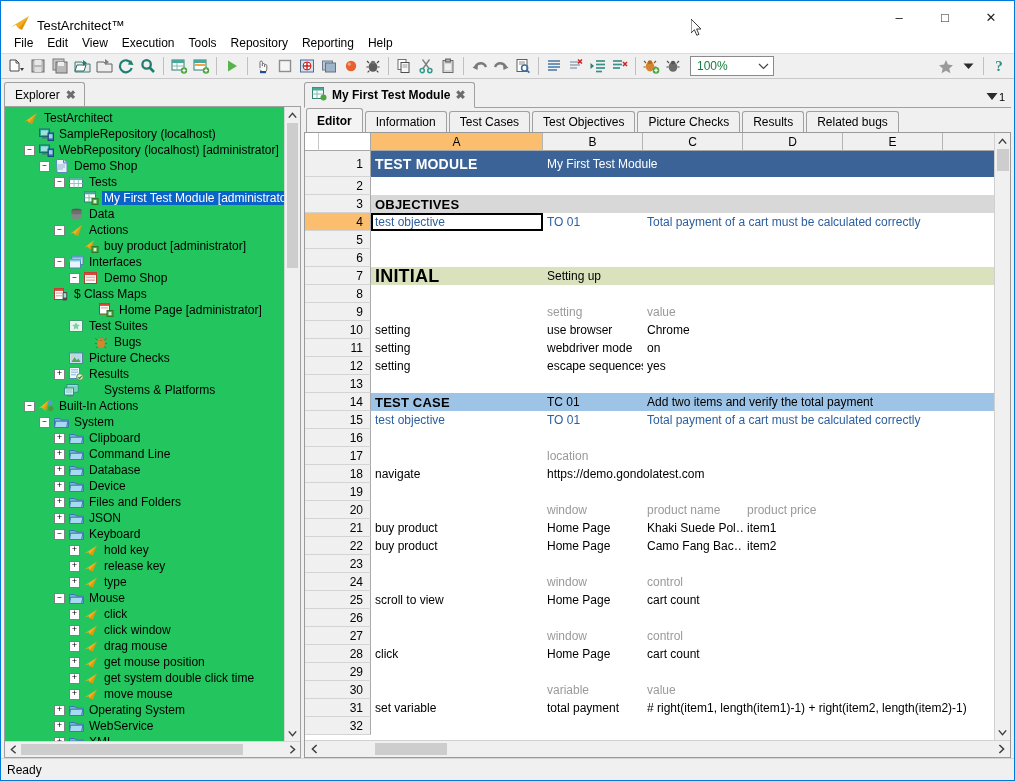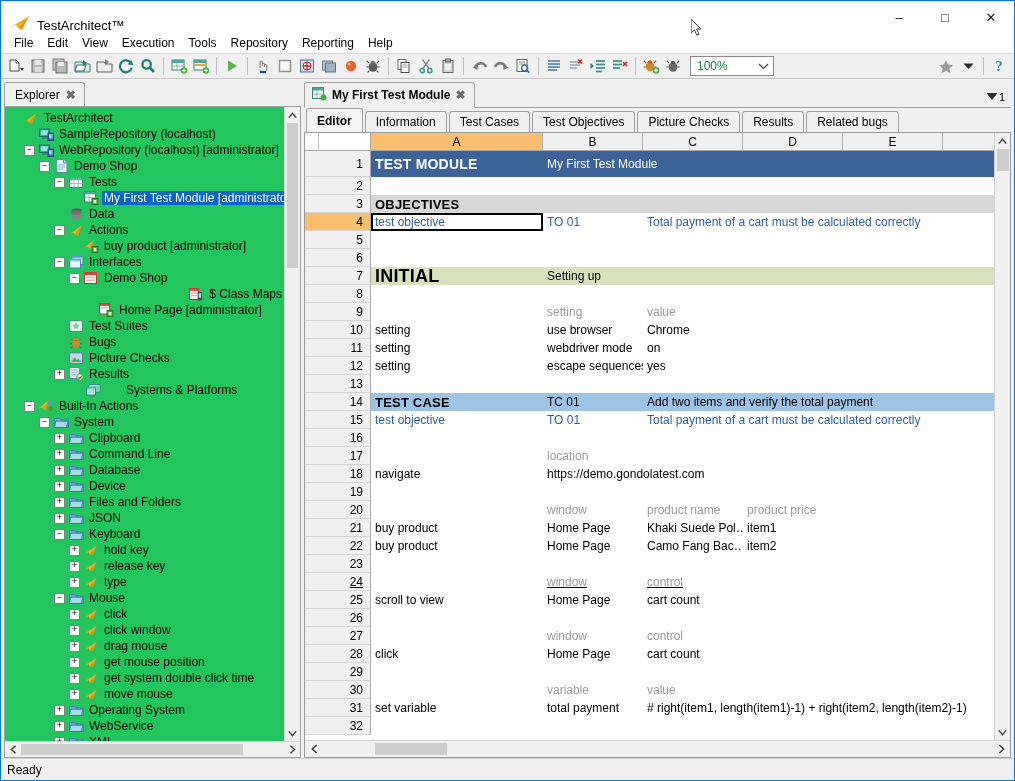--- a/index.html
+++ b/index.html
@@ -666,21 +666,21 @@
                 <span class="ticon">
                   <svg width="14" height="13" viewBox="0 0 14 13">
                     <rect x="0.5" y="0.5" width="12" height="11" fill="#fff" stroke="#b33a2f"></rect>
                     <rect x="0.5" y="0.5" width="12" height="2.6" fill="#d9473a"></rect>
                     <rect x="2" y="4.6" width="9" height="1.6" fill="#e8b5b0"></rect>
                     <rect x="2" y="7.4" width="9" height="1.6" fill="#e8b5b0"></rect>
                   </svg>
                 </span>
                 <span class="tlabel">Demo Shop</span>
               </div>
-              <div class="tnode" style="padding-left: 79px; justify-content: flex-end;">
+              <div class="tnode" style="padding-left: 34px;">
                 <span class="tg none"></span>
                 <span class="ticon">
                   <svg width="14" height="13" viewBox="0 0 14 13">
                     <rect x="0.5" y="0.5" width="9" height="11" fill="#fff" stroke="#b33a2f"></rect>
                     <rect x="0.5" y="0.5" width="9" height="2.4" fill="#d9473a"></rect>
                     <rect x="2" y="4.4" width="6" height="1.4" fill="#e8b5b0"></rect>
                     <rect x="2" y="7" width="6" height="1.4" fill="#e8b5b0"></rect>
                     <rect x="8.6" y="4" width="4.6" height="8.4" rx="0.8" fill="#4a4a4a"></rect>
                     <rect x="9.6" y="5.2" width="2.6" height="4.4" fill="#9fe0da"></rect>
                   </svg>
@@ -703,21 +703,21 @@
               <div class="tnode" style="padding-left: 49px;">
                 <span class="tg none"></span>
                 <span class="ticon">
                   <svg width="15" height="13" viewBox="0 0 15 13">
                     <rect x="0.5" y="0.5" width="13" height="11" fill="#e9f6ef" stroke="#3e9c6e"></rect>
                     <polygon points="7,2.2 8.2,4.6 10.8,5 8.9,6.8 9.4,9.4 7,8.2 4.6,9.4 5.1,6.8 3.2,5 5.8,4.6" fill="#7fd0a4"></polygon>
                   </svg>
                 </span>
                 <span class="tlabel">Test Suites</span>
               </div>
-              <div class="tnode" style="padding-left: 49px;">
+              <div class="tnode" style="padding-left: 74px;">
                 <span class="tg none"></span>
                 <span class="ticon">
                   <svg width="14" height="13" viewBox="0 0 14 13">
                     <ellipse cx="7" cy="7.4" rx="3.8" ry="4.3" fill="#d4862f"></ellipse>
                     <ellipse cx="7" cy="3.3" rx="2" ry="1.7" fill="#b8661c"></ellipse>
                     <path d="M3.4 4.2L1.4 2.4M10.6 4.2l2-1.8M2.9 7.6H0.9M11.1 7.6h2M3.6 10.6L1.8 12.2M10.4 10.6l1.8 1.6" stroke="#8a5418" stroke-width="1"></path>
                     <circle cx="6" cy="3.1" r="0.5" fill="#fff"></circle>
                     <circle cx="8" cy="3.1" r="0.5" fill="#fff"></circle>
                   </svg>
                 </span>
@@ -742,21 +742,21 @@
                     <rect x="0.5" y="0.5" width="10" height="11" fill="#eef5fb" stroke="#5a8ab5"></rect>
                     <rect x="2" y="2.2" width="7" height="1.3" fill="#9ec6e4"></rect>
                     <rect x="2" y="4.6" width="7" height="1.3" fill="#9ec6e4"></rect>
                     <rect x="2" y="7" width="5" height="1.3" fill="#9ec6e4"></rect>
                     <circle cx="11" cy="10" r="3.3" fill="#e8f3e6" stroke="#4a9a3c"></circle>
                     <path d="M9.3 10.2l1.3 1.3 2.3-2.6" fill="none" stroke="#3e8a30" stroke-width="1.3"></path>
                   </svg>
                 </span>
                 <span class="tlabel">Results</span>
               </div>
-              <div class="tnode" style="padding-left: 46px; gap: 20px;">
+              <div class="tnode" style="padding-left: 24px; gap: 20px;">
                 <span class="tg none"></span>
                 <span class="ticon">
                   <svg width="15" height="13" viewBox="0 0 15 13">
                     <rect x="3" y="0.5" width="11" height="7.5" fill="#cfe9e4" stroke="#2f8f82"></rect>
                     <rect x="4" y="1.5" width="9" height="5.5" fill="#7fd0c4"></rect>
                     <rect x="0.5" y="4" width="9" height="7" fill="#e8f6f3" stroke="#2f8f82"></rect>
                     <rect x="1.5" y="5" width="7" height="4.4" fill="#9fe0d6"></rect>
                     <rect x="3" y="11" width="6" height="1.5" fill="#5f7f7a"></rect>
                   </svg>
                 </span>
@@ -1380,21 +1380,21 @@
                         <span>item2</span>
                       </div>
                     </div>
                   </div>
                   <div class="grow" style="height: 18px;">
                     <div class="rh">
                       <span>23</span>
                     </div>
                     <div class="cells r-plain"></div>
                   </div>
-                  <div class="grow" style="height: 18px; text-decoration: underline;">
+                  <div class="grow" style="height: 18px;">
                     <div class="rh">
                       <span>24</span>
                     </div>
                     <div class="cells r-plain">
                       <div class="cell " style="width: 172px; flex: 0 0 172px;">
                         <span></span>
                       </div>
                       <div class="cell c-gray" style="width: 100px; flex: 0 0 100px;">
                         <span>window</span>
                       </div>

